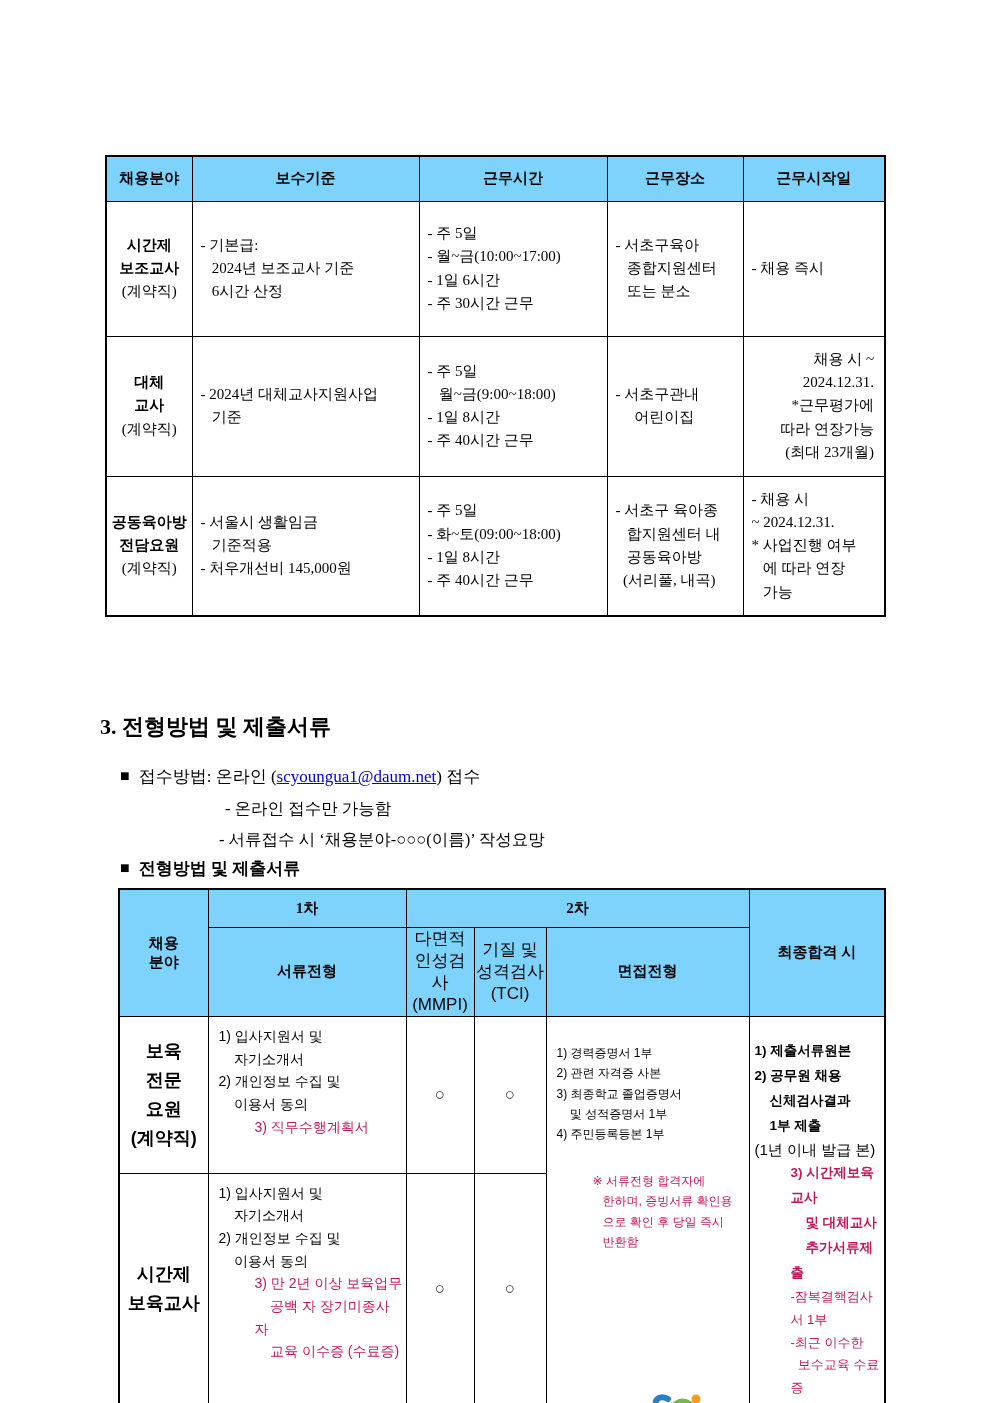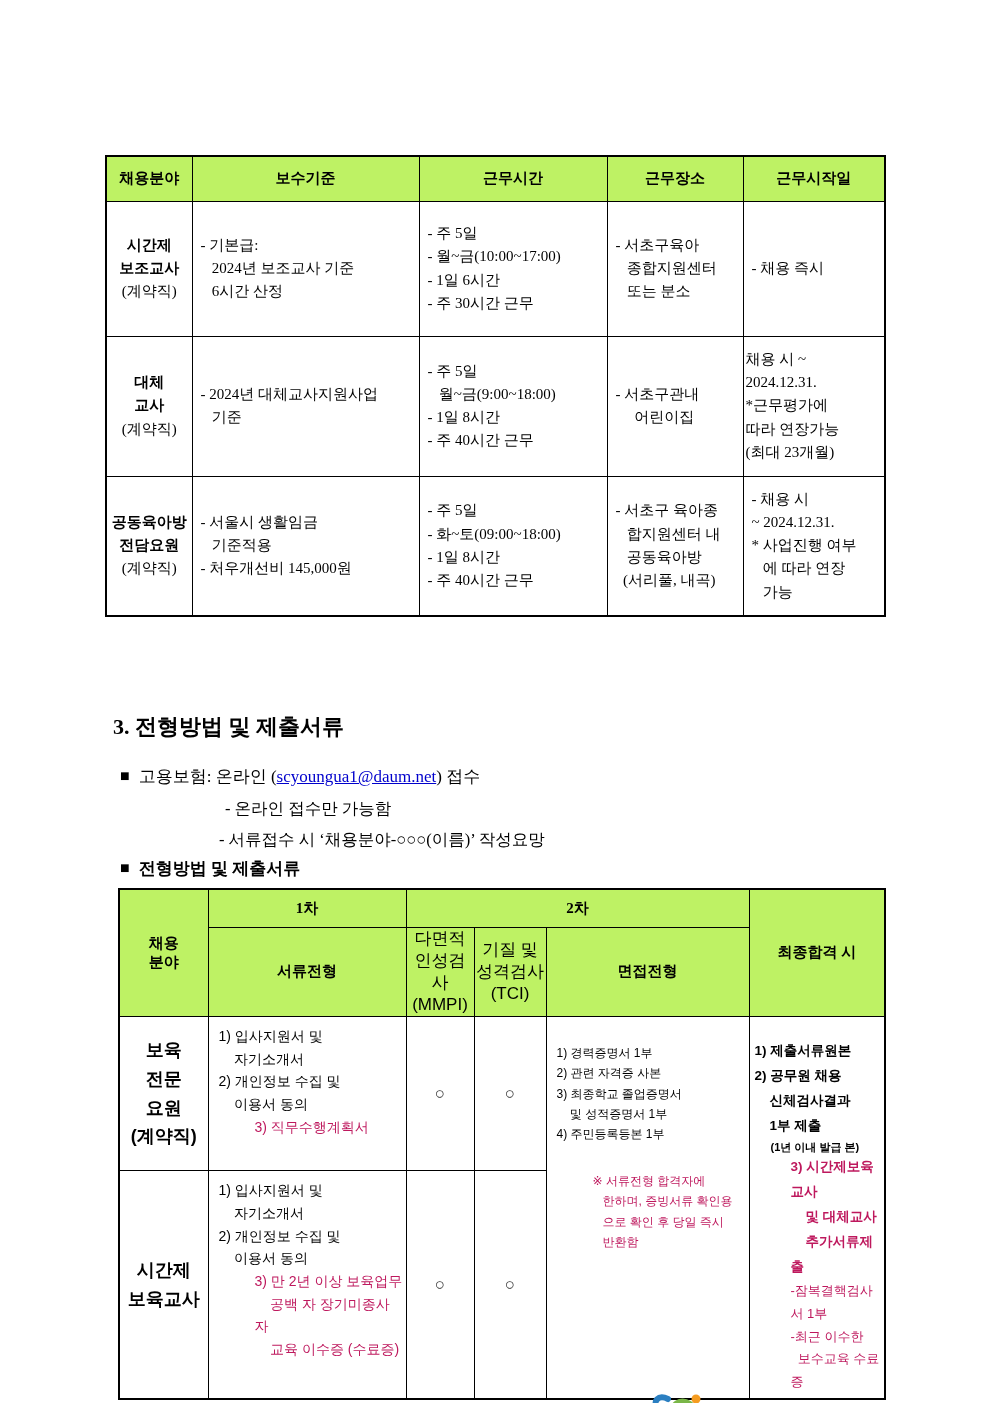--- a/index.html
+++ b/index.html
@@ -9,38 +9,38 @@
     font-family:"Liberation Serif","DejaVu Serif",serif;
     color:#000;
   }
   .abs { position:absolute; }
   .pre { white-space:pre-wrap; }
 
   
   table { border-collapse:collapse; table-layout:fixed; border:2px solid #000; }
   td { border:1px solid #000; overflow:hidden; vertical-align:middle; }
   .hd {
-    background:#bef264; text-align:center; font-weight:bold;
+    background:#7dd3fc; text-align:center; font-weight:bold;
     font-size:15px; vertical-align:middle;
   }
 
   
   #table1 { left:105px; top:155px; }
   #table1 td { font-size:15px; line-height:1.55; }
   #table1 .cell-field { text-align:center; }
   #table1 .field-name { font-weight:bold; }
   #table1 .cell-text { padding:6px 4px 6px 8px; text-align:left; }
-  #table1 .center-text { text-align:left; padding:6px 2px; }
+  #table1 .center-text { text-align:right; padding:6px 10px; }
 
   
   #notes { left:106px; top:622px; font-size:16.5px; line-height:1.55; }
   #notes .line2 { margin-left:112px; }
 
   
-  #sec-title { left:100px; top:712px; font-size:22px; font-weight:bold;margin-left:13px; }
+  #sec-title { left:100px; top:712px; font-size:22px; font-weight:bold; }
   .bullet-line { font-size:17px; }
   #bullet1 { left:120px; top:765px; }
   #sub1 { left:225px; top:798px; font-size:16.5px; }
   #sub2 { left:219px; top:829px; font-size:16.5px; }
   #bullet2 { left:120px; top:857px; }
   .sq { display:inline-block; margin-right:9px; font-size:16px; position:relative; top:-1px; }
   a.email { color:#0000CC; text-decoration:underline; }
 
   
   #table2 { left:118px; top:888px; }
@@ -54,21 +54,21 @@
   #table2 .cell-mark { text-align:center; font-size:17px; color:#333; }
   #table2 .cell-interview { vertical-align:top; padding:26px 2px 4px 10px;
     font-size:12px; line-height:1.7;
     font-family:"Liberation Sans","DejaVu Sans",sans-serif; }
   #table2 .cell-final { vertical-align:top; padding:22px 2px 4px 5px;
     font-size:13.5px; line-height:1.85;
     font-family:"Liberation Sans","DejaVu Sans",sans-serif; }
   .blue { color:#be185d;margin-left:36px; }
   .bold { font-weight:bold; }
   .gap-top { margin-top:26px; }
-  .small-note { font-size:11px; font-weight:bold; line-height:1.5; margin-left:16px; }
+  .small-note { font-size:15px; font-weight:normal; line-height:1.5; margin-left:0; }
   #table2 .final-blue-list { font-size:13px; line-height:1.75; }
 
   
   #footer-logo { left:648px; top:1392px; display:flex; align-items:center; }
   #logo-mark { width:64px; height:42px; margin-right:2px; }
   #logo-text { font-size:19.5px; font-weight:bold; color:#23366B; letter-spacing:0.5px;
     font-family:"Liberation Sans","DejaVu Sans",sans-serif; }
 </style>
 </head>
 <body>
@@ -176,21 +176,21 @@
   </tr>
 </tbody>
   </table>
 
 <div id="notes" class="abs">
 </div>
 
 <div id="sec-title" class="abs">3. 전형방법 및 제출서류</div>
 
 <div id="bullet1" class="abs bullet-line">
-  <span class="sq">■</span><span>고용보험: 온라인 (</span><a href="#" class="email">scyoungua1@daum.net</a><span>) 접수</span>
+  <span class="sq">■</span><span>접수방법: 온라인 (</span><a href="#" class="email">scyoungua1@daum.net</a><span>) 접수</span>
 </div>
 <div id="sub1" class="abs">- 온라인 접수만 가능함</div>
 <div id="sub2" class="abs">- 서류접수 시 ‘채용분야-○○○(이름)’ 작성요망</div>
 <div id="bullet2" class="abs bullet-line">
   <span class="sq">■</span><span class="bold">전형방법 및 제출서류</span>
 </div>
 
 <table id="table2" class="abs">
   <colgroup>
     <col style="width:89px">

